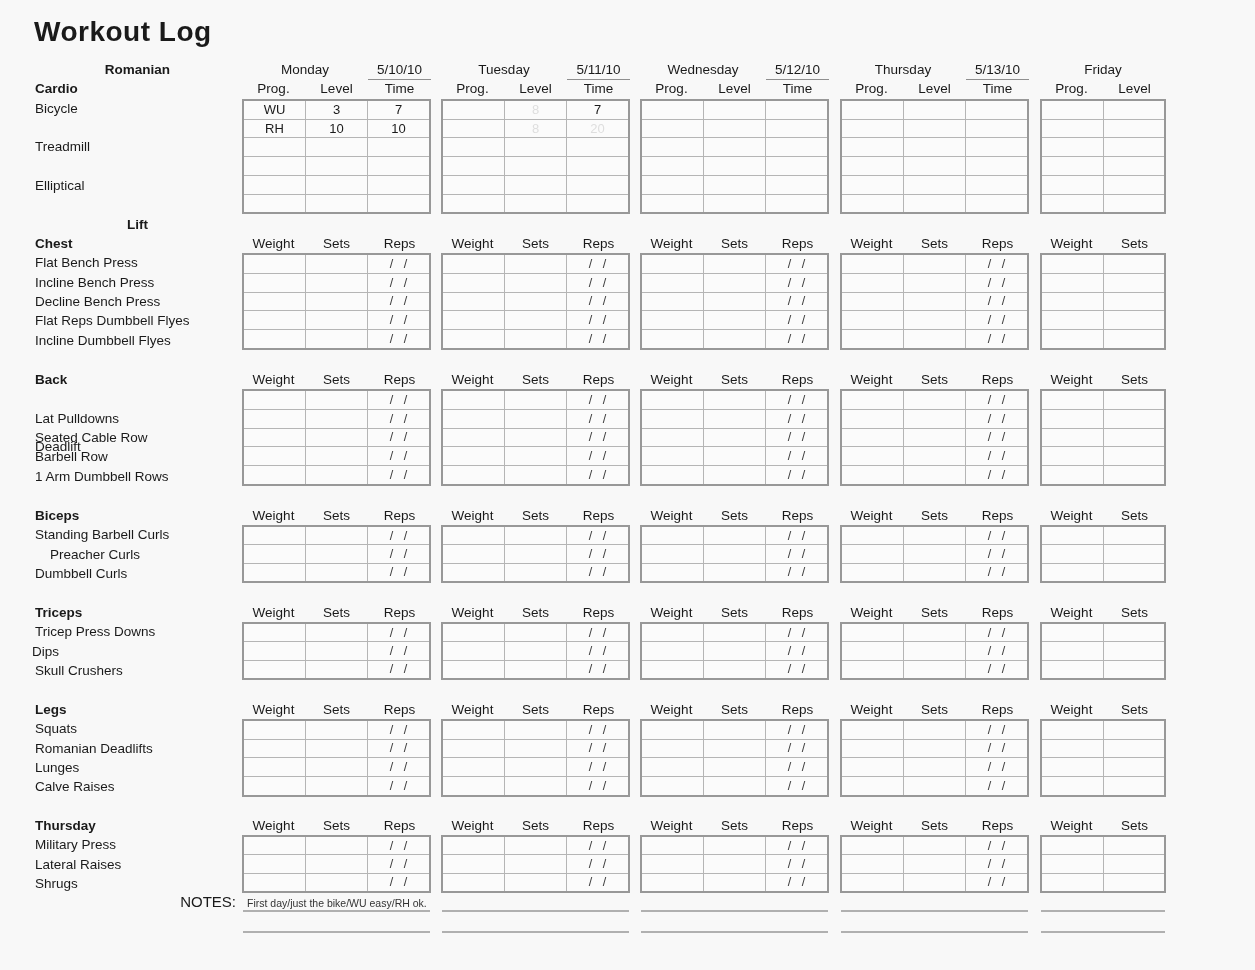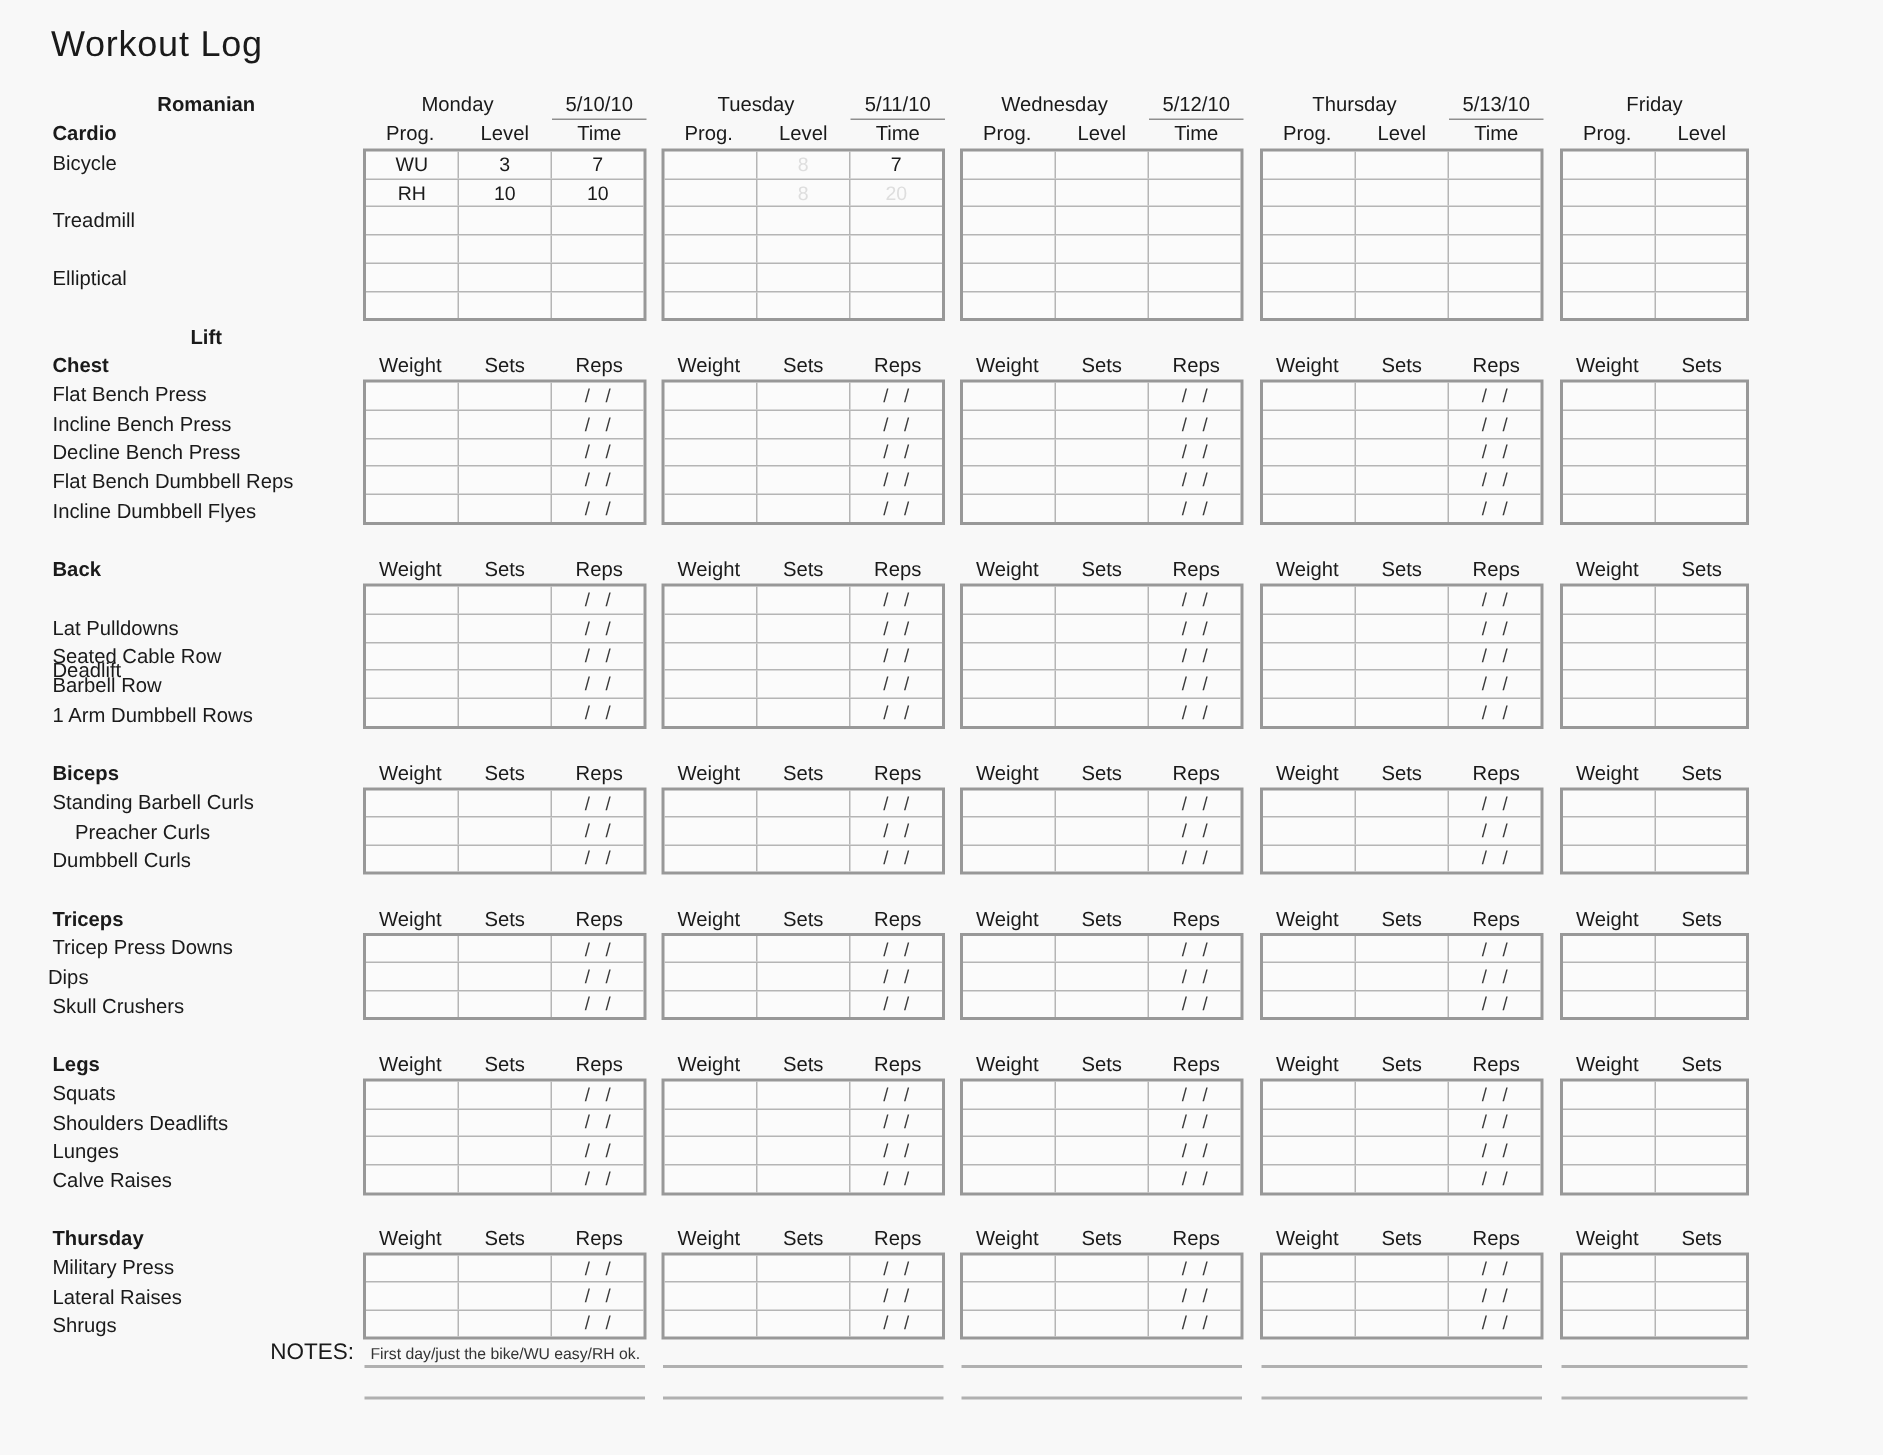--- a/index.html
+++ b/index.html
@@ -1,18 +1,18 @@
 <!DOCTYPE html>
 <html><head>
 <meta charset="utf-8">
 <style>
   html,body{margin:0;padding:0;background:#f8f8f8;}
   .page{position:relative;width:1255px;height:970px;background:#f8f8f8;
         font-family:"Liberation Sans",sans-serif;color:#1a1a1a;overflow:hidden;}
-  .title{position:absolute;left:34px;top:16px;font-size:24px;font-weight:normal;letter-spacing:.5px;}
+  .title{position:absolute;left:34px;top:16px;font-size:28px;font-weight:bold;letter-spacing:.5px;}
   .hdr{position:absolute;font-size:13.5px;height:17px;line-height:17px;white-space:nowrap;}
   .center{text-align:center;}
   .bold{font-weight:bold;}
   .date{border-bottom:1px solid #8f8f8f;height:18px;}
   .lbl{position:absolute;font-size:13.5px;white-space:nowrap;display:flex;align-items:center;}
   .tbl{position:absolute;border:2px solid #989898;background:#fbfbfb;
        box-sizing:border-box;display:flex;flex-direction:column;}
   .trow{display:flex;flex:none;}
   .trow + .trow{border-top:1px solid #b5b5b5;}
   .tcell{flex:1 0 0;border-left:1px solid #b5b5b5;font-size:13px;color:#1a1a1a;
@@ -225,21 +225,21 @@
       <div class="hdr center" style="left: 703px; top: 235px; width: 63px;">Sets</div>
       <div class="hdr center" style="left: 766px; top: 235px; width: 63px;">Reps</div>
       <div class="hdr center" style="left: 840px; top: 235px; width: 63px;">Weight</div>
       <div class="hdr center" style="left: 903px; top: 235px; width: 63px;">Sets</div>
       <div class="hdr center" style="left: 966px; top: 235px; width: 63px;">Reps</div>
       <div class="hdr center" style="left: 1040px; top: 235px; width: 63px;">Weight</div>
       <div class="hdr center" style="left: 1103px; top: 235px; width: 63px;">Sets</div>
       <div class="lbl" style="left: 35px; top: 253px; width: 225px; height: 19.4px;">Flat Bench Press</div>
       <div class="lbl" style="left: 35px; top: 272.4px; width: 225px; height: 19.4px;">Incline Bench Press</div>
       <div class="lbl" style="left: 35px; top: 291.8px; width: 225px; height: 19.4px;">Decline Bench Press</div>
-      <div class="lbl" style="left: 35px; top: 311.2px; width: 225px; height: 19.4px;">Flat Bench Dumbbell Reps</div>
+      <div class="lbl" style="left: 35px; top: 311.2px; width: 225px; height: 19.4px;">Flat Reps Dumbbell Flyes</div>
       <div class="lbl" style="left: 35px; top: 330.6px; width: 225px; height: 19.4px;">Incline Dumbbell Flyes</div>
       <div class="tbl" style="left: 242px; top: 253px; width: 189px; height: 97px;">
         <div class="trow" style="flex: 1 0 0px;">
           <div class="tcell"></div>
           <div class="tcell"></div>
           <div class="tcell reps">/ /</div>
         </div>
         <div class="trow" style="flex: 1 0 0px;">
           <div class="tcell"></div>
           <div class="tcell"></div>
@@ -723,21 +723,21 @@
       <div class="hdr center" style="left: 567px; top: 701px; width: 63px;">Reps</div>
       <div class="hdr center" style="left: 640px; top: 701px; width: 63px;">Weight</div>
       <div class="hdr center" style="left: 703px; top: 701px; width: 63px;">Sets</div>
       <div class="hdr center" style="left: 766px; top: 701px; width: 63px;">Reps</div>
       <div class="hdr center" style="left: 840px; top: 701px; width: 63px;">Weight</div>
       <div class="hdr center" style="left: 903px; top: 701px; width: 63px;">Sets</div>
       <div class="hdr center" style="left: 966px; top: 701px; width: 63px;">Reps</div>
       <div class="hdr center" style="left: 1040px; top: 701px; width: 63px;">Weight</div>
       <div class="hdr center" style="left: 1103px; top: 701px; width: 63px;">Sets</div>
       <div class="lbl" style="left: 35px; top: 719px; width: 225px; height: 19.4px;">Squats</div>
-      <div class="lbl" style="left: 35px; top: 738.4px; width: 225px; height: 19.4px;">Shoulders Deadlifts</div>
+      <div class="lbl" style="left: 35px; top: 738.4px; width: 225px; height: 19.4px;">Romanian Deadlifts</div>
       <div class="lbl" style="left: 35px; top: 757.8px; width: 225px; height: 19.4px;">Lunges</div>
       <div class="lbl" style="left: 35px; top: 777.2px; width: 225px; height: 19.4px;">Calve Raises</div>
       <div class="tbl" style="left: 242px; top: 719px; width: 189px; height: 77.6px;">
         <div class="trow" style="flex: 1 0 0px;">
           <div class="tcell"></div>
           <div class="tcell"></div>
           <div class="tcell reps">/ /</div>
         </div>
         <div class="trow" style="flex: 1 0 0px;">
           <div class="tcell"></div>

